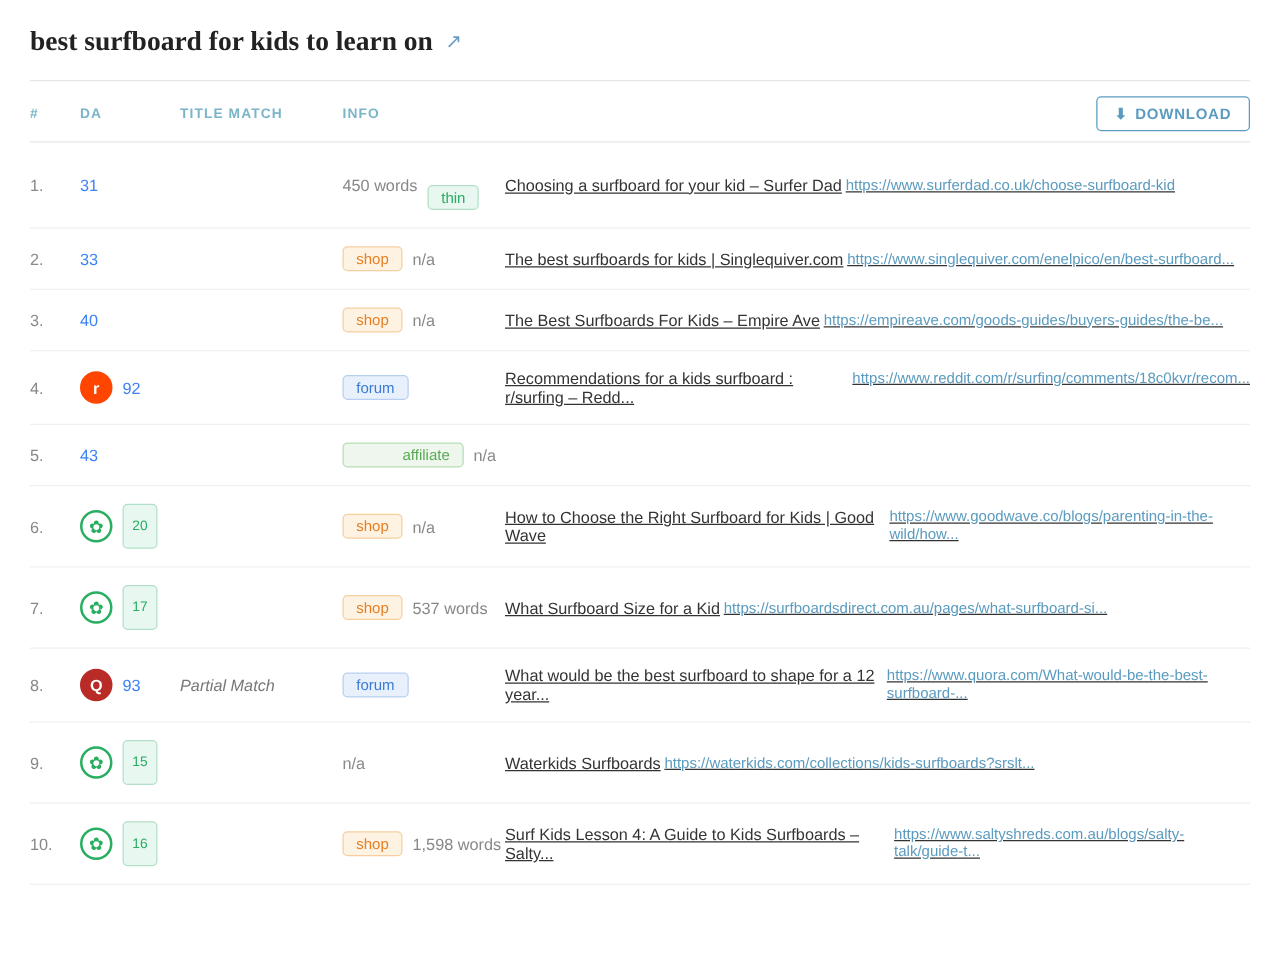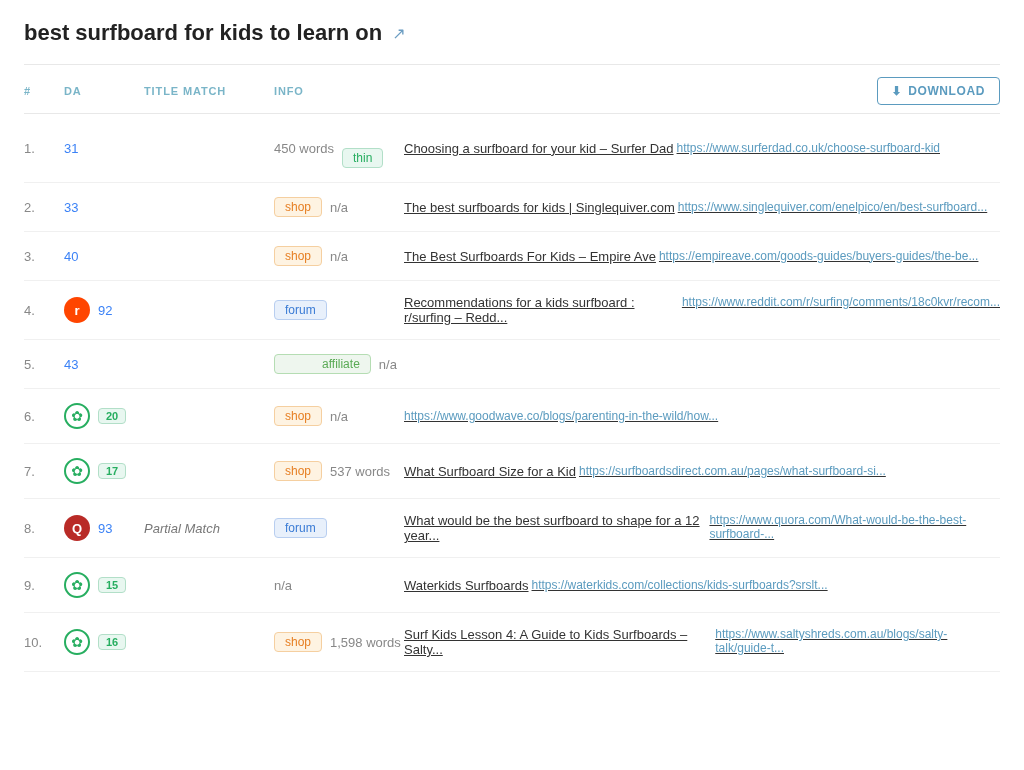--- a/index.html
+++ b/index.html
@@ -14,20 +14,21 @@
       margin: 0 auto;
       padding: 20px 24px;
     }
     .header {
       display: flex;
       align-items: center;
       gap: 10px;
       padding-bottom: 18px;
       border-bottom: 1px solid #e8e8e8;
       margin-bottom: 0;
+      font-family: Liberation Serif, serif;
     }
     .header-title {
       font-size: 22px;
       font-weight: 600;
       color: #222;
     }
     .external-link-icon {
       color: #6b9dc2;
       font-size: 16px;
       cursor: pointer;
@@ -90,24 +91,24 @@
     }
     .da-value {
       color: #3b82f6;
       font-size: 13px;
     }
     .da-badge {
       display: inline-flex;
       align-items: center;
       justify-content: center;
       min-width: 28px;
-      height: 16px;
+      height: 36px;
       border-radius: 4px;
       font-size: 11px;
-      font-weight: 700;
+      font-weight: 400;
       padding: 0 5px;
     }
     .da-badge-green {
       background: #e8f7f0;
       color: #27ae60;
       border: 1px solid #b2dfc8;
     }
     .site-icon {
       width: 26px;
       height: 26px;
@@ -296,20 +297,21 @@
         <div class="col-da">
             <span class="icon-leaf">✿</span>
             <span class="da-badge da-badge-green">20</span>
           </div>
         <div class="col-title-match"></div>
         <div class="col-info">
           <span class="tag tag-shop">shop</span>
           <span class="na-text">n/a</span>
         </div>
         <div class="col-result">
+          <span class="result-title">How to Choose the Right Surfboard for Kids | Good Wave</span>
           <a class="result-url" href="#">https://www.goodwave.co/blogs/parenting-in-the-wild/how...</a>
         </div>
       </div>
     </div>
       <div class="table-row">
       <div class="row-cols">
         <div class="col-num">7.</div>
         <div class="col-da">
             <span class="icon-leaf">✿</span>
             <span class="da-badge da-badge-green">17</span>

